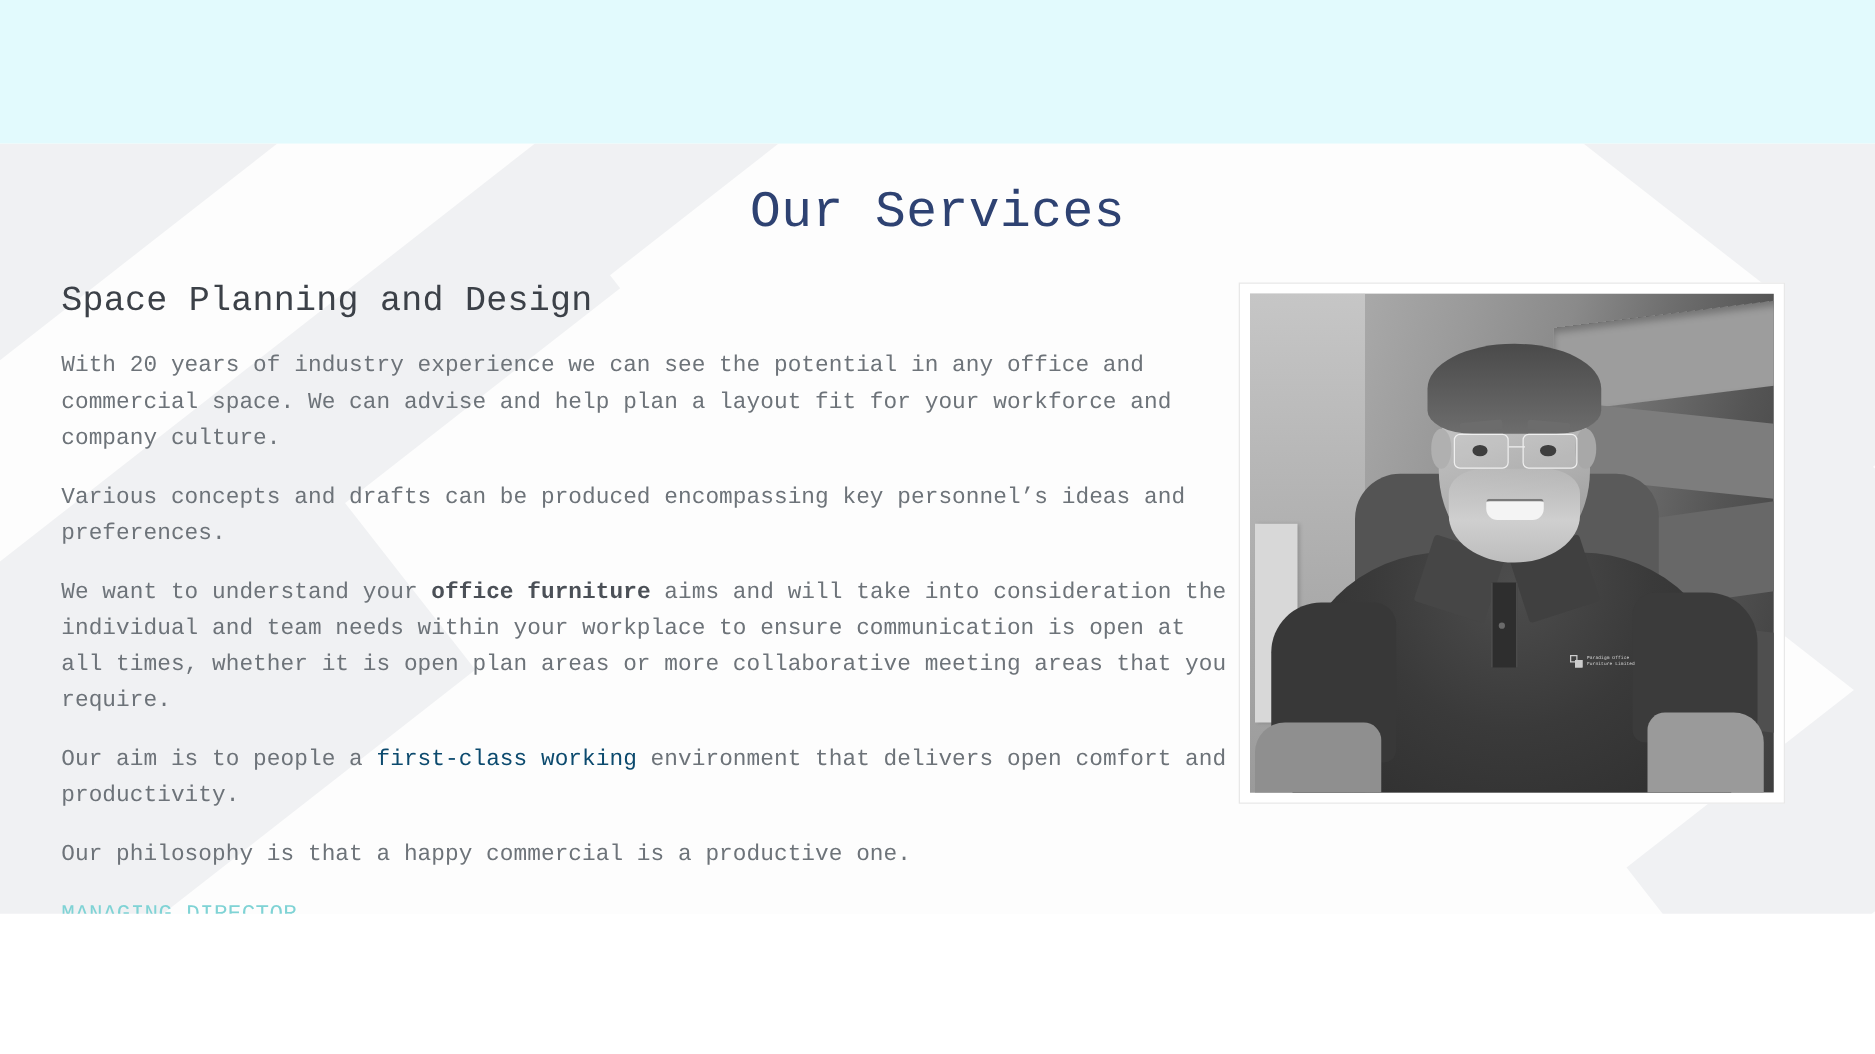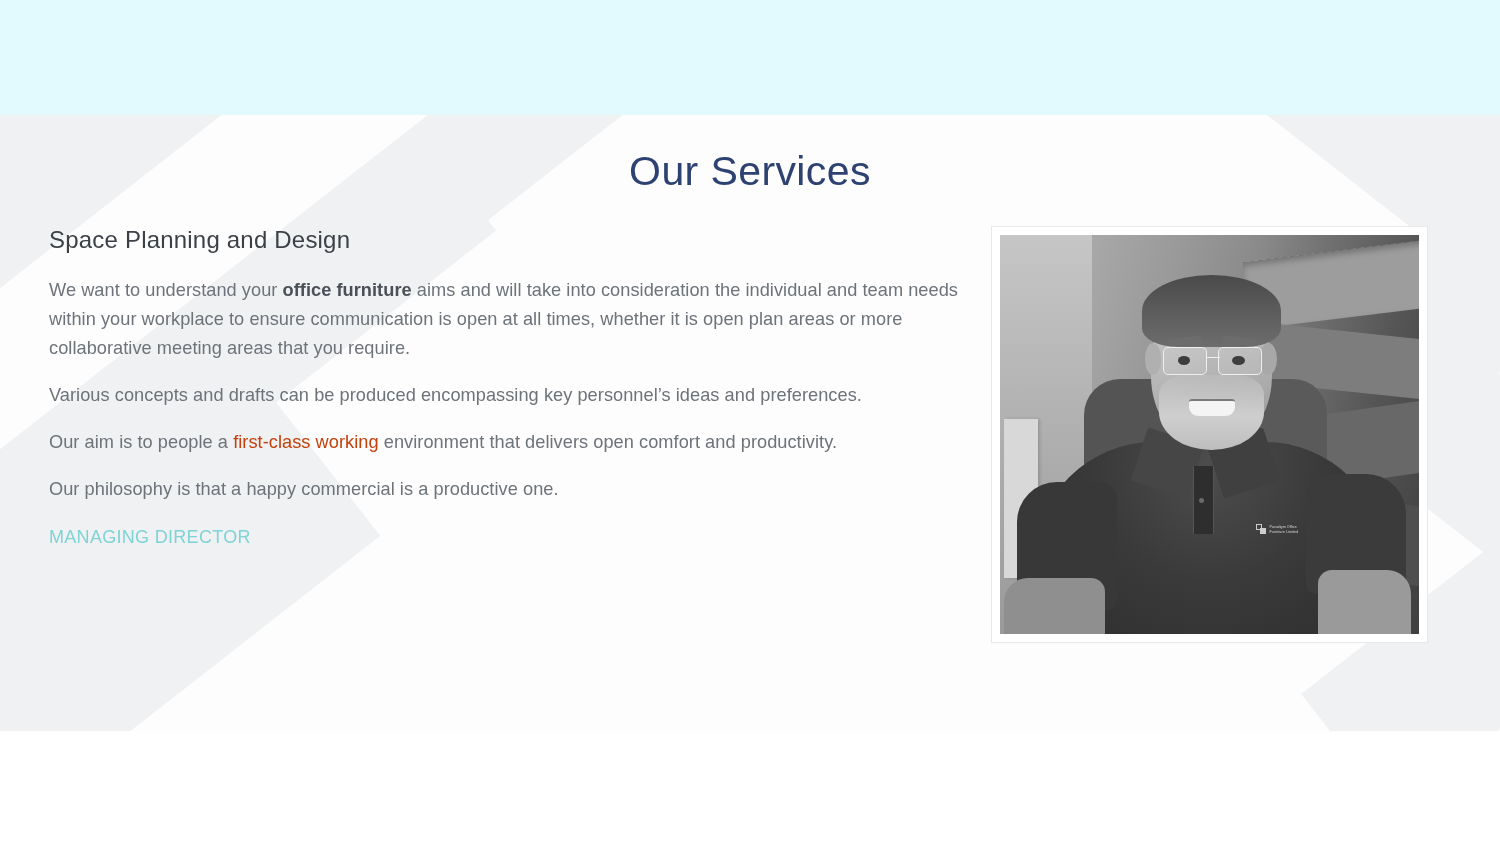--- a/index.html
+++ b/index.html
@@ -9,20 +9,21 @@
     background:#ffffff;
     font-family:"Liberation Sans", sans-serif;
     overflow:hidden;
   }
 
   #page {
     position:relative;
     width:1500px; height:731px;
     background:#ffffff;
     overflow:hidden;
+    font-family:Liberation Mono, monospace;
   }
 
   
   .band {
     position:absolute; left:0; width:1500px;
     background:#e2fafd;
   }
   .band.top    { top:0;   height:115px; }
   .band.bottom { top:733px; height:110px; }
 
@@ -96,42 +97,42 @@
 
   
   .content {
     position:absolute;
     left:49px; top:226px;
     width:935px;
     z-index:5;
   }
 
   .sub-title {
-    font-size:24px;
+    font-size:28px;
     font-weight:400;
     color:#3c4148;
     letter-spacing:0.2px;
     margin-bottom:22px;
   }
 
   .para {
     font-size:18.2px;
     line-height:29px;
     color:#6d7379;
     margin-bottom:18px;
     letter-spacing:0.05px;
   }
 
   .para b, .strong {
     font-weight:700;
     color:#4b5057;
   }
 
   .link {
-    color:#c2410c;
+    color:#0c4a6e;
     text-decoration:none;
   }
 
   .sig {
     margin-top:20px;
   }
   .sig-name {
     font-size:18.2px;
     line-height:27px;
     color:#55595f;
@@ -321,24 +322,25 @@
     <div class="wm wm-g"></div>
     <div class="wm wm-h"></div>
   </div>
 
   <h1 class="section-title">Our Services</h1>
 
   <div class="content">
 
     <h2 class="sub-title">Space Planning and Design</h2>
 
+    <p class="para">With 20 years of industry experience we can see the potential in any office and commercial space. We can advise and help plan a layout fit for your workforce and company culture.</p>
+
+    <p class="para">Various concepts and drafts can be produced encompassing key personnel’s ideas and preferences.</p>
 
     <p class="para"><span>We want to understand your </span><b class="strong">office furniture</b><span> aims and will take into consideration the individual and team needs within your workplace to ensure communication is open at all times, whether it is open plan areas or more collaborative meeting areas that you require.</span></p>
-
-    <p class="para">Various concepts and drafts can be produced encompassing key personnel’s ideas and preferences.</p>
 
     <p class="para"><span>Our aim is to people a </span><a class="link" href="#">first-class working</a><span> environment that delivers open comfort and productivity.</span></p>
 
 
     <p class="para">Our philosophy is that a happy commercial is a productive one.</p>
 
     <div class="sig">
       <div class="sig-role">MANAGING DIRECTOR</div>
     </div>
 

